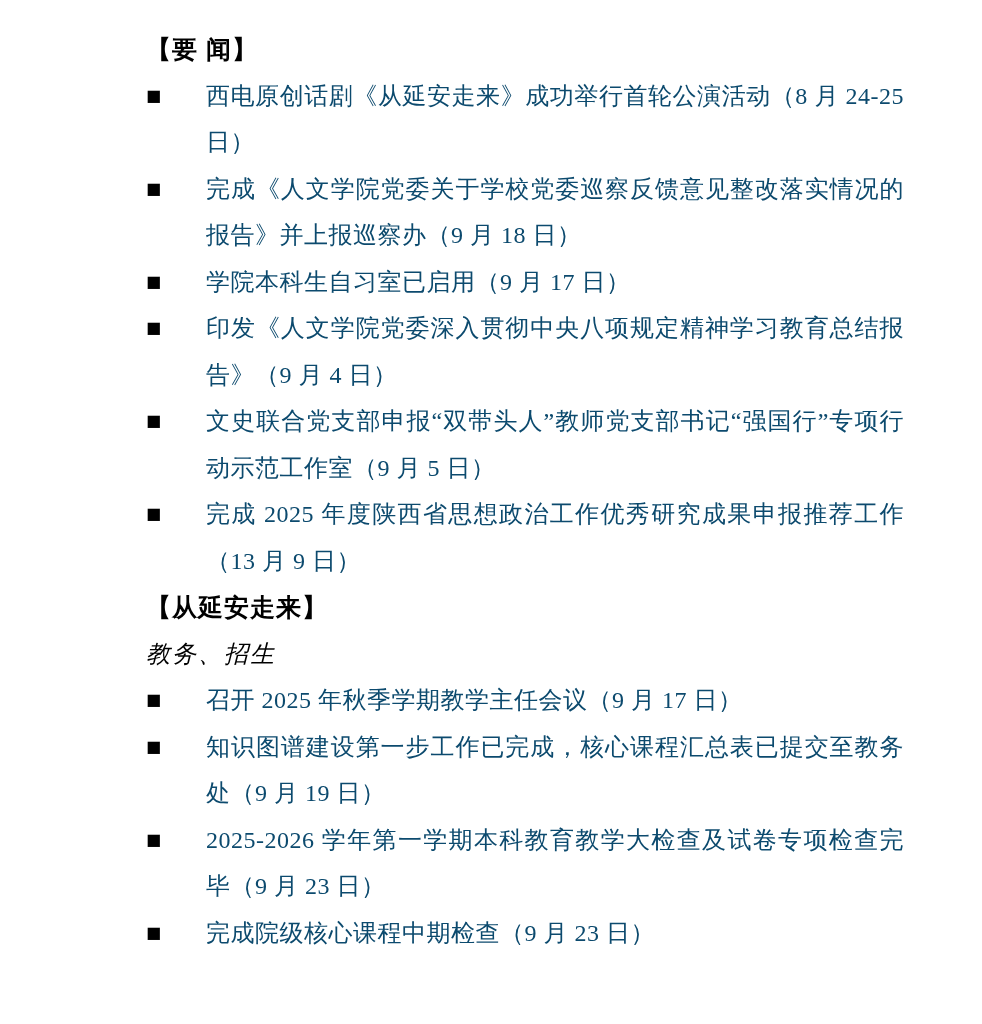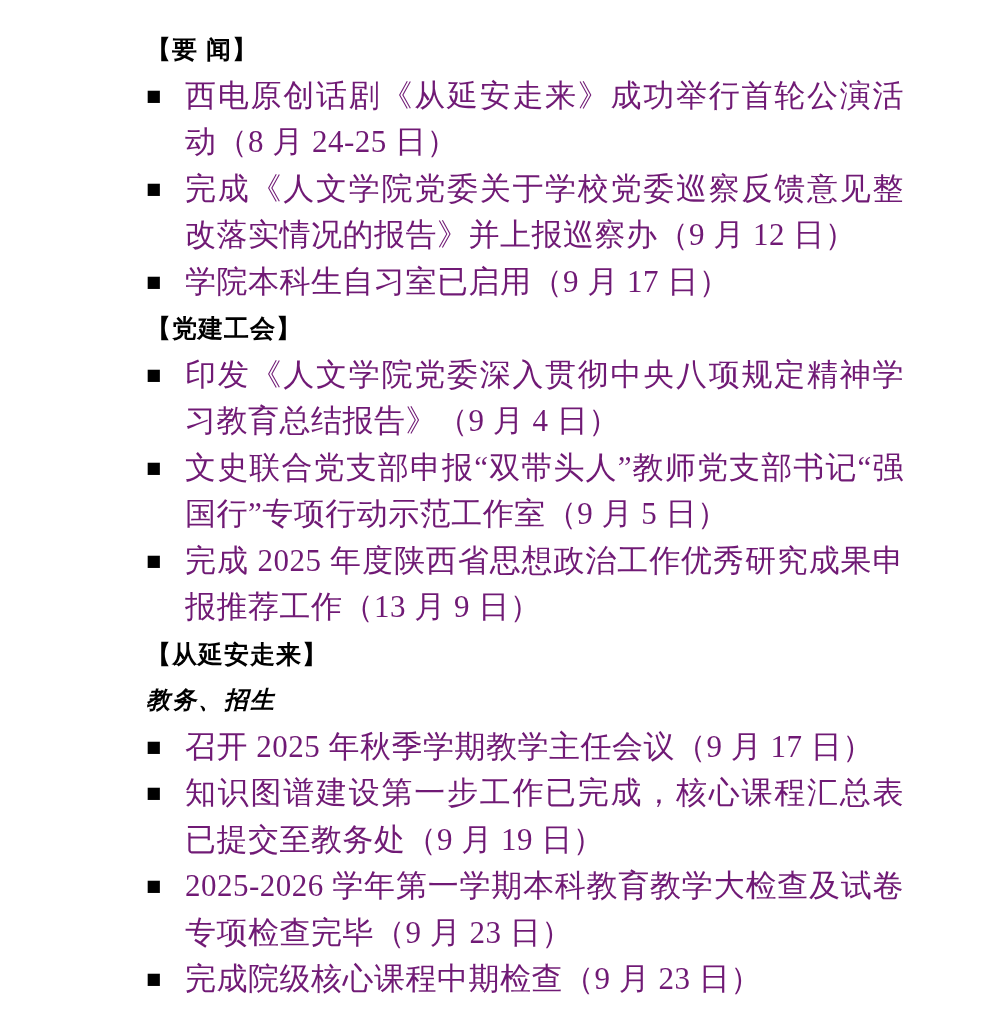--- a/index.html
+++ b/index.html
@@ -24,66 +24,66 @@
     font-family: "Liberation Sans", "DejaVu Sans", sans-serif;
     font-weight: 700;
     font-size: 25px;
     line-height: 46.5px;
     letter-spacing: 1px;
     color: #000000;
   }
   .sub-header {
     margin: 0;
     font-family: "Liberation Serif", "DejaVu Serif", serif;
-    font-weight: 700;
+    font-weight: 400;
     font-style: italic;
     font-size: 24px;
     line-height: 46.5px;
     letter-spacing: 2px;
     color: #000000;
   }
   .bullet-item {
     display: flex;
     align-items: flex-start;
   }
   .bullet {
     flex: 0 0 39px;
     font-family: "DejaVu Sans", sans-serif;
     font-size: 16px;
     line-height: 46.5px;
     color: #000000;
   }
   .bullet-text {
     flex: 1 1 auto;
-    font-size: 31px;
+    font-size: 24px;
     line-height: 46.5px;
     letter-spacing: 0.5px;
     text-align: justify;
     text-justify: inter-ideograph;
-    color: #701a75;
+    color: #0c4a6e;
+    margin-left: 21px;
   }
 </style>
 </head>
 <body>
 
 <div class="doc" id="doc">
     <h2 class="section-header">【要 闻】</h2>
     <div class="bullet-item">
       <span class="bullet">■</span>
       <span class="bullet-text">西电原创话剧《从延安走来》成功举行首轮公演活动（8 月 24-25 日）</span>
     </div>
     <div class="bullet-item">
       <span class="bullet">■</span>
-      <span class="bullet-text">完成《人文学院党委关于学校党委巡察反馈意见整改落实情况的报告》并上报巡察办（9 月 12 日）</span>
+      <span class="bullet-text">完成《人文学院党委关于学校党委巡察反馈意见整改落实情况的报告》并上报巡察办（9 月 18 日）</span>
     </div>
     <div class="bullet-item">
       <span class="bullet">■</span>
       <span class="bullet-text">学院本科生自习室已启用（9 月 17 日）</span>
     </div>
-    <h2 class="section-header">【党建工会】</h2>
     <div class="bullet-item">
       <span class="bullet">■</span>
       <span class="bullet-text">印发《人文学院党委深入贯彻中央八项规定精神学习教育总结报告》（9 月 4 日）</span>
     </div>
     <div class="bullet-item">
       <span class="bullet">■</span>
       <span class="bullet-text">文史联合党支部申报“双带头人”教师党支部书记“强国行”专项行动示范工作室（9 月 5 日）</span>
     </div>
     <div class="bullet-item">
       <span class="bullet">■</span>

